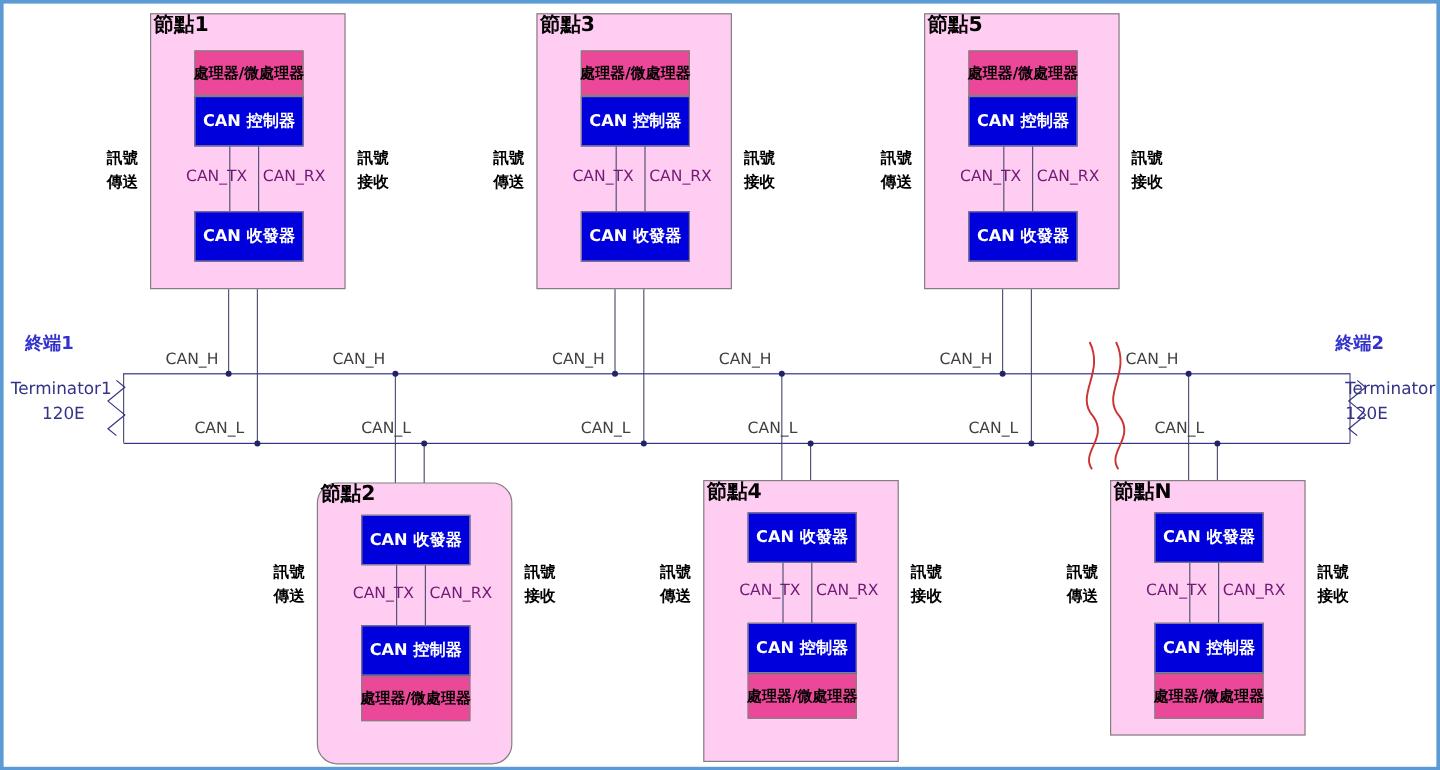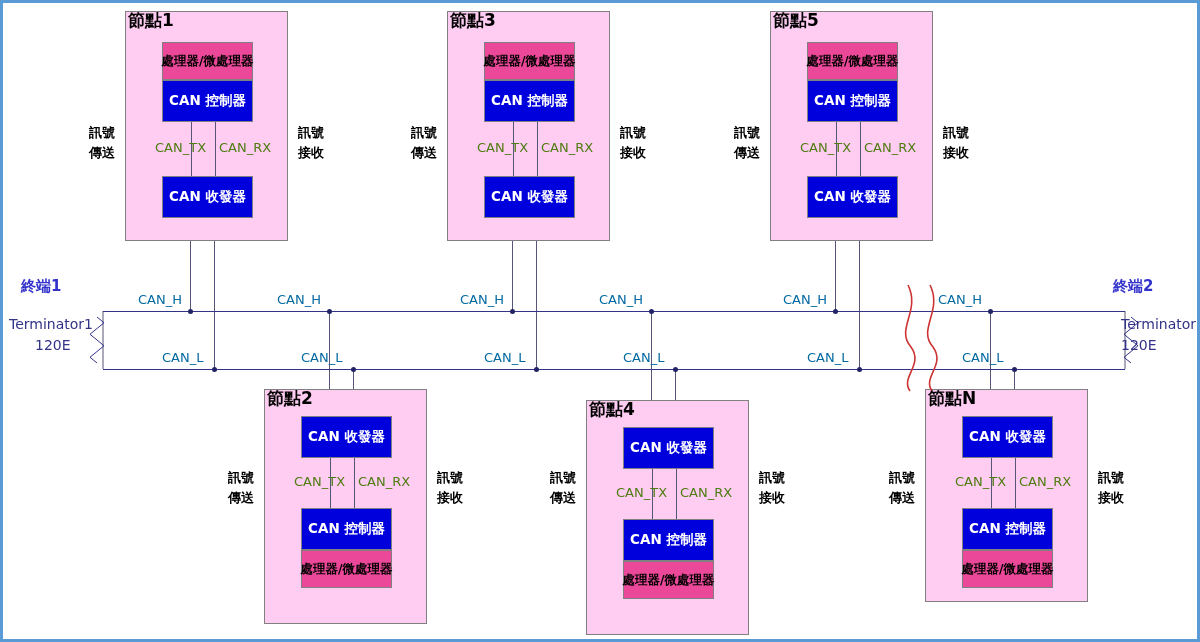--- a/index.html
+++ b/index.html
@@ -60,21 +60,21 @@
   
   .vwire{
     position:absolute;
     width:1px;
     background:#555577;
     z-index:2;
   }
   .txrx{
     position:absolute;
     font-size:13px;
-    color:#4d7c0f;
+    color:#701a75;
     white-space:nowrap;
     z-index:7;
   }
 
   
   .sig{
     position:absolute;
     font-size:13px;
     font-weight:bold;
     color:#000000;
@@ -94,21 +94,21 @@
   .dot{
     position:absolute;
     width:5px;height:5px;
     border-radius:50%;
     background:#222266;
     z-index:4;
   }
   .buslabel{
     position:absolute;
     font-size:13px;
-    color:#0369a1;
+    color:#404040;
     white-space:nowrap;
     z-index:5;
   }
 
   
   .termname{
     position:absolute;
     font-size:15px;
     font-weight:bold;
     color:#3333cc;
@@ -196,21 +196,21 @@
           <div class="blk proc" style="left:36px;top:30px;width:91px;height:38px;">處理器/微處理器</div>
           <div class="blk ctrl" style="left:36px;top:68px;width:91px;height:42px;">CAN 控制器</div>
           <div class="blk trx" style="left:36px;top:164px;width:91px;height:42px;">CAN 收發器</div>
           <div class="vwire" style="left:65px;top:110px;height:54px;"></div>
           <div class="vwire" style="left:89px;top:110px;height:54px;"></div>
           <div class="txrx" style="left:29px;top:128px;">CAN_TX</div>
           <div class="txrx" style="left:93px;top:128px;">CAN_RX</div>
         </div>
         <div class="sig" style="left:725px;top:120px;width:38px;"><span>訊號</span><br><span>傳送</span></div>
         <div class="sig" style="left:934px;top:120px;width:38px;"><span>訊號</span><br><span>接收</span></div>
-        <div class="node" style="left:261px;top:386px;width:163px;height:235px;">
+        <div class="node" style="left:261px;top:399px;width:163px;height:235px;border-radius:17px;">
           <div class="node-title">節點2</div>
           <div class="blk proc" style="left:36px;top:160px;width:91px;height:38px;">處理器/微處理器</div>
           <div class="blk ctrl" style="left:36px;top:118px;width:91px;height:42px;">CAN 控制器</div>
           <div class="blk trx" style="left:36px;top:26px;width:91px;height:42px;">CAN 收發器</div>
           <div class="vwire" style="left:65px;top:68px;height:50px;"></div>
           <div class="vwire" style="left:89px;top:68px;height:50px;"></div>
           <div class="txrx" style="left:29px;top:84px;">CAN_TX</div>
           <div class="txrx" style="left:93px;top:84px;">CAN_RX</div>
         </div>
         <div class="sig" style="left:219px;top:465px;width:38px;"><span>訊號</span><br><span>傳送</span></div>
@@ -220,21 +220,21 @@
           <div class="blk proc" style="left:36px;top:160px;width:91px;height:38px;">處理器/微處理器</div>
           <div class="blk ctrl" style="left:36px;top:118px;width:91px;height:42px;">CAN 控制器</div>
           <div class="blk trx" style="left:36px;top:26px;width:91px;height:42px;">CAN 收發器</div>
           <div class="vwire" style="left:65px;top:68px;height:50px;"></div>
           <div class="vwire" style="left:89px;top:68px;height:50px;"></div>
           <div class="txrx" style="left:29px;top:84px;">CAN_TX</div>
           <div class="txrx" style="left:93px;top:84px;">CAN_RX</div>
         </div>
         <div class="sig" style="left:541px;top:465px;width:38px;"><span>訊號</span><br><span>傳送</span></div>
         <div class="sig" style="left:750px;top:465px;width:38px;"><span>訊號</span><br><span>接收</span></div>
-        <div class="node" style="left:922px;top:386px;width:163px;height:213px;">
+        <div class="node" style="left:922px;top:397px;width:163px;height:213px;">
           <div class="node-title">節點N</div>
           <div class="blk proc" style="left:36px;top:160px;width:91px;height:38px;">處理器/微處理器</div>
           <div class="blk ctrl" style="left:36px;top:118px;width:91px;height:42px;">CAN 控制器</div>
           <div class="blk trx" style="left:36px;top:26px;width:91px;height:42px;">CAN 收發器</div>
           <div class="vwire" style="left:65px;top:68px;height:50px;"></div>
           <div class="vwire" style="left:89px;top:68px;height:50px;"></div>
           <div class="txrx" style="left:29px;top:84px;">CAN_TX</div>
           <div class="txrx" style="left:93px;top:84px;">CAN_RX</div>
         </div>
         <div class="sig" style="left:880px;top:465px;width:38px;"><span>訊號</span><br><span>傳送</span></div>

